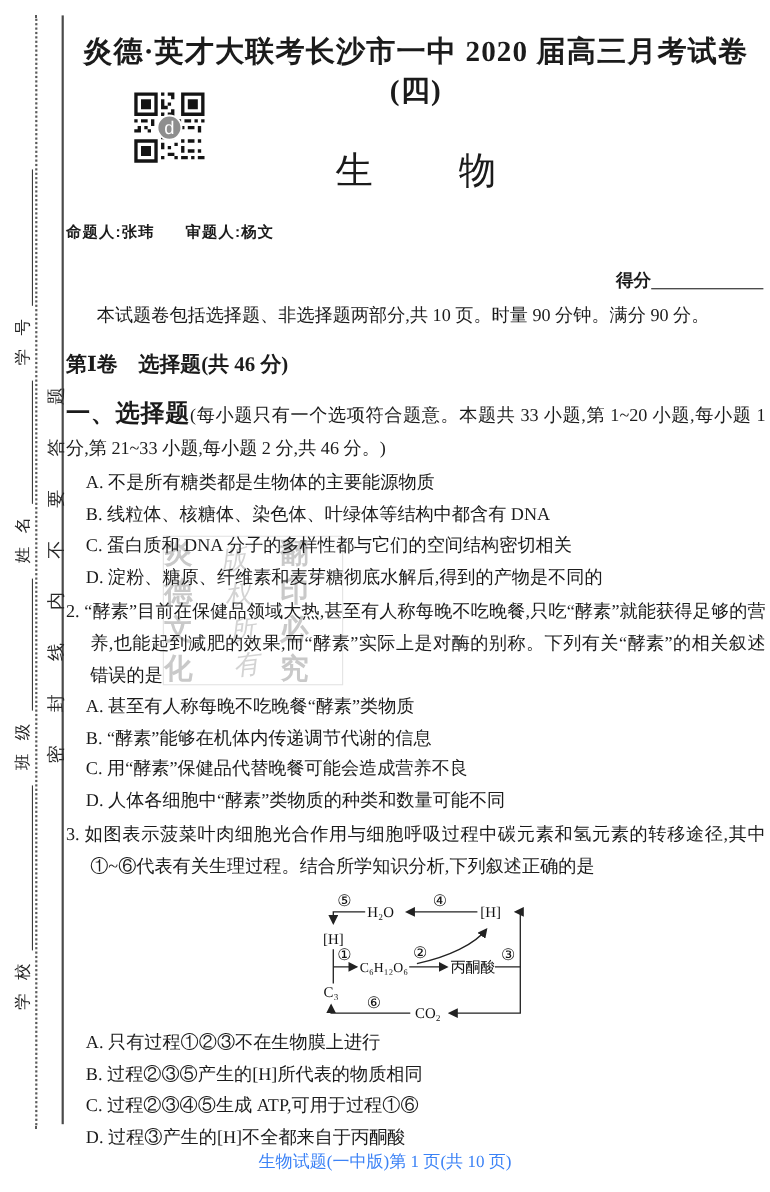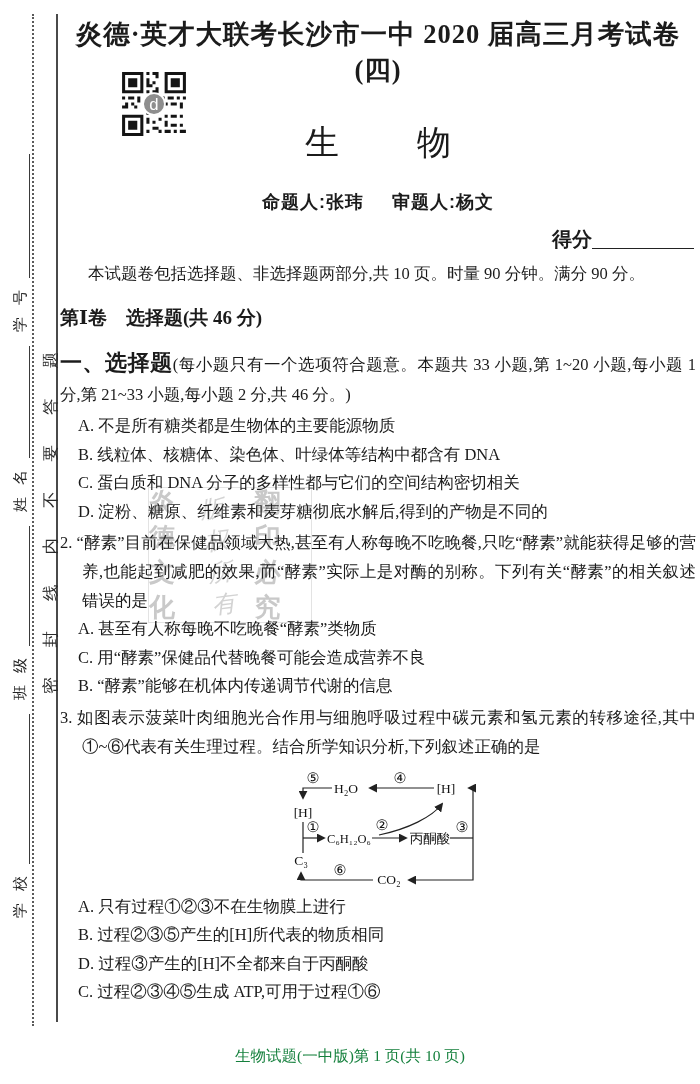--- a/index.html
+++ b/index.html
@@ -28,44 +28,44 @@
              font-size:16.5px;letter-spacing:30px;white-space:nowrap;color:#2a2a2a;}
 
   
   .watermark{position:absolute;left:148px;top:487px;width:162px;height:134px;
              border:1px solid #e3e3e3;display:flex;flex-direction:row;
              justify-content:space-evenly;align-items:center;z-index:0;}
   .wm1,.wm3{font-size:26px;font-weight:bold;color:#c9c9c9;letter-spacing:4px;}
   .wm2{font-size:24px;color:#d3d3d3;font-style:italic;transform:rotate(-7deg);letter-spacing:2px;}
 
   
-  .content{position:absolute;left:60px;top:10px;width:636px;z-index:1;}
+  .content{position:absolute;left:60px;top:22px;width:636px;z-index:1;}
   .exam-title{margin:6px 0 0;text-align:center;font-size:26.5px;font-weight:700;letter-spacing:1px;}
   .qr{position:absolute;left:56px;top:54px;width:76px;height:80px;}
   .subject-title{margin-top:32px;text-align:center;font-size:34px;font-weight:400;
                  letter-spacing:2.3em;text-indent:2.3em;}
-  .setters{margin-top:24px;text-align:center;font-family:"Liberation Sans","DejaVu Sans",sans-serif;
-           font-weight:700;font-size:18px;letter-spacing:1px;}
+  .setters{margin-top:24px;font-family:"Liberation Sans","DejaVu Sans",sans-serif;
+           font-weight:700;font-size:14px;letter-spacing:1px;}
   .setters .gap{display:inline-block;width:28px;}
-  .score-row{margin-top:12px;text-align:right;font-weight:700;font-size:20px;}
+  .score-row{margin-top:24px;text-align:right;font-weight:700;font-size:16px;}
   .score-blank{display:inline-block;width:102px;border-bottom:1.4px solid #222;height:18px;
                vertical-align:-3px;margin-right:2px;}
   .intro{margin:10px 0 0;font-size:16.5px;text-indent:28px;}
   .section-title{margin:20px 0 0;font-size:19px;font-weight:700;}
   .instruction{margin:17px 0 0;font-size:16.5px;line-height:30px;text-align:justify;}
   .instruction .b{font-weight:700;font-size:22px;}
   .question{margin-top:2px;}
   .stem{margin:0;font-size:16.5px;line-height:29px;padding-left:22px;text-indent:-22px;text-align:justify;}
   .opt{font-size:16.5px;line-height:28.5px;padding-left:18px;}
   .diagram-box{margin:5px 0 3px 220px;width:204px;height:124px;}
   .diagram-box svg{display:block;}
   .dg-num{font-size:14.5px;fill:#111;}
   .dg-txt{font-size:13.5px;fill:#111;}
   .dg-chem{font-size:12.5px;fill:#111;}
-  .footer{position:absolute;left:0;right:0;top:1046px;text-align:center;font-size:15.5px;color:#15803d;z-index:1;}
+  .footer{position:absolute;left:0;right:0;top:1046px;text-align:center;font-size:15.5px;color:#3b82f6;z-index:1;}
 </style>
 </head>
 <body>
 
 <div class="page">
 
   <div class="dotted-rule"></div>
   <div class="solid-rule"></div>
 
   <div class="fields-wrap">
@@ -128,22 +128,23 @@
     <div class="question">
       <div class="opt">A. 不是所有糖类都是生物体的主要能源物质</div>
       <div class="opt">B. 线粒体、核糖体、染色体、叶绿体等结构中都含有 DNA</div>
       <div class="opt">C. 蛋白质和 DNA 分子的多样性都与它们的空间结构密切相关</div>
       <div class="opt">D. 淀粉、糖原、纤维素和麦芽糖彻底水解后,得到的产物是不同的</div>
     </div>
 
     <div class="question">
       <p class="stem"><span>2.</span> <span>“酵素”目前在保健品领域大热,甚至有人称每晚不吃晚餐,只吃“酵素”就能获得足够的营养,也能起到减肥的效果,而“酵素”实际上是对酶的别称。下列有关“酵素”的相关叙述错误的是</span></p>
       <div class="opt">A. 甚至有人称每晚不吃晚餐“酵素”类物质</div>
+      <div class="opt">B. “酵素”能够在机体内传递调节代谢的信息</div>
       <div class="opt">C. 用“酵素”保健品代替晚餐可能会造成营养不良</div>
-      <div class="opt">B. “酵素”能够在机体内传递调节代谢的信息</div>
+      <div class="opt">D. 人体各细胞中“酵素”类物质的种类和数量可能不同</div>
     </div>
 
     <div class="question">
       <p class="stem"><span>3.</span> <span>如图表示菠菜叶肉细胞光合作用与细胞呼吸过程中碳元素和氢元素的转移途径,其中①~⑥代表有关生理过程。结合所学知识分析,下列叙述正确的是</span></p>
 
       <div class="diagram-box">
         <svg viewBox="0 0 204 124" width="204" height="124">
           <defs>
             <marker id="ah" viewBox="0 0 10 10" refX="8" refY="5" markerWidth="7.5" markerHeight="7.5" orient="auto-start-reverse">
               <path d="M0,0 L10,5 L0,10 z" fill="#222"></path>
@@ -174,21 +175,21 @@
           <text class="dg-txt" x="150" y="77" text-anchor="middle">丙酮酸</text>
           <text class="dg-num" x="182" y="66" text-anchor="middle">③</text>
           <text class="dg-txt" x="21" y="99" text-anchor="middle">C₃</text>
           <text class="dg-num" x="60" y="109" text-anchor="middle">⑥</text>
           <text class="dg-txt" x="109" y="118" text-anchor="middle">CO₂</text>
         </svg>
       </div>
 
       <div class="opt">A. 只有过程①②③不在生物膜上进行</div>
       <div class="opt">B. 过程②③⑤产生的[H]所代表的物质相同</div>
+      <div class="opt">C. 过程②③④⑤生成 ATP,可用于过程①⑥</div>
       <div class="opt">D. 过程③产生的[H]不全都来自于丙酮酸</div>
-      <div class="opt">C. 过程②③④⑤生成 ATP,可用于过程①⑥</div>
     </div>
 
   </div>
 
   <div class="footer">生物试题(一中版)第 1 页(共 10 页)</div>
 
 </div>
 
 </body></html>

